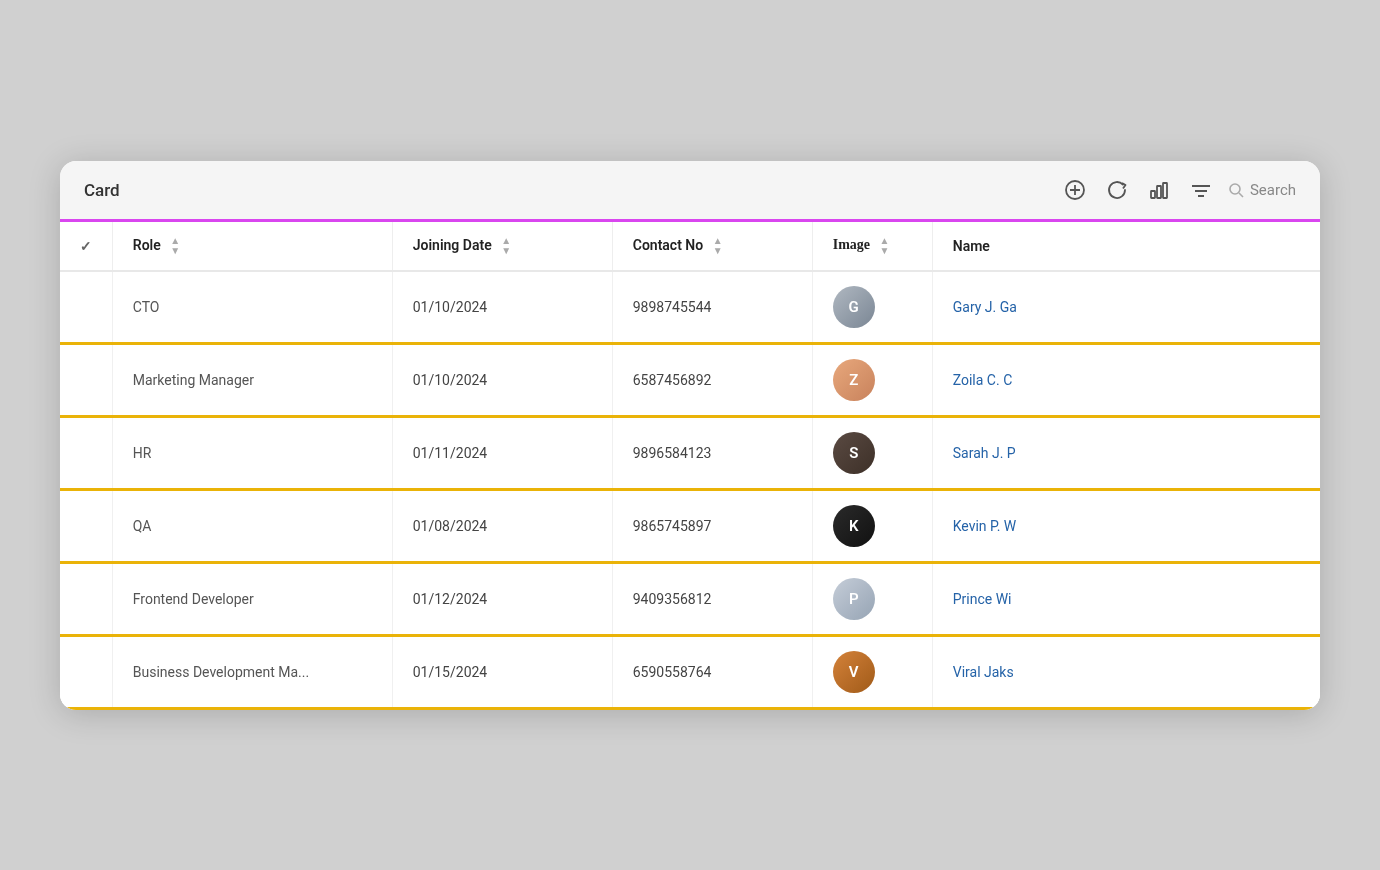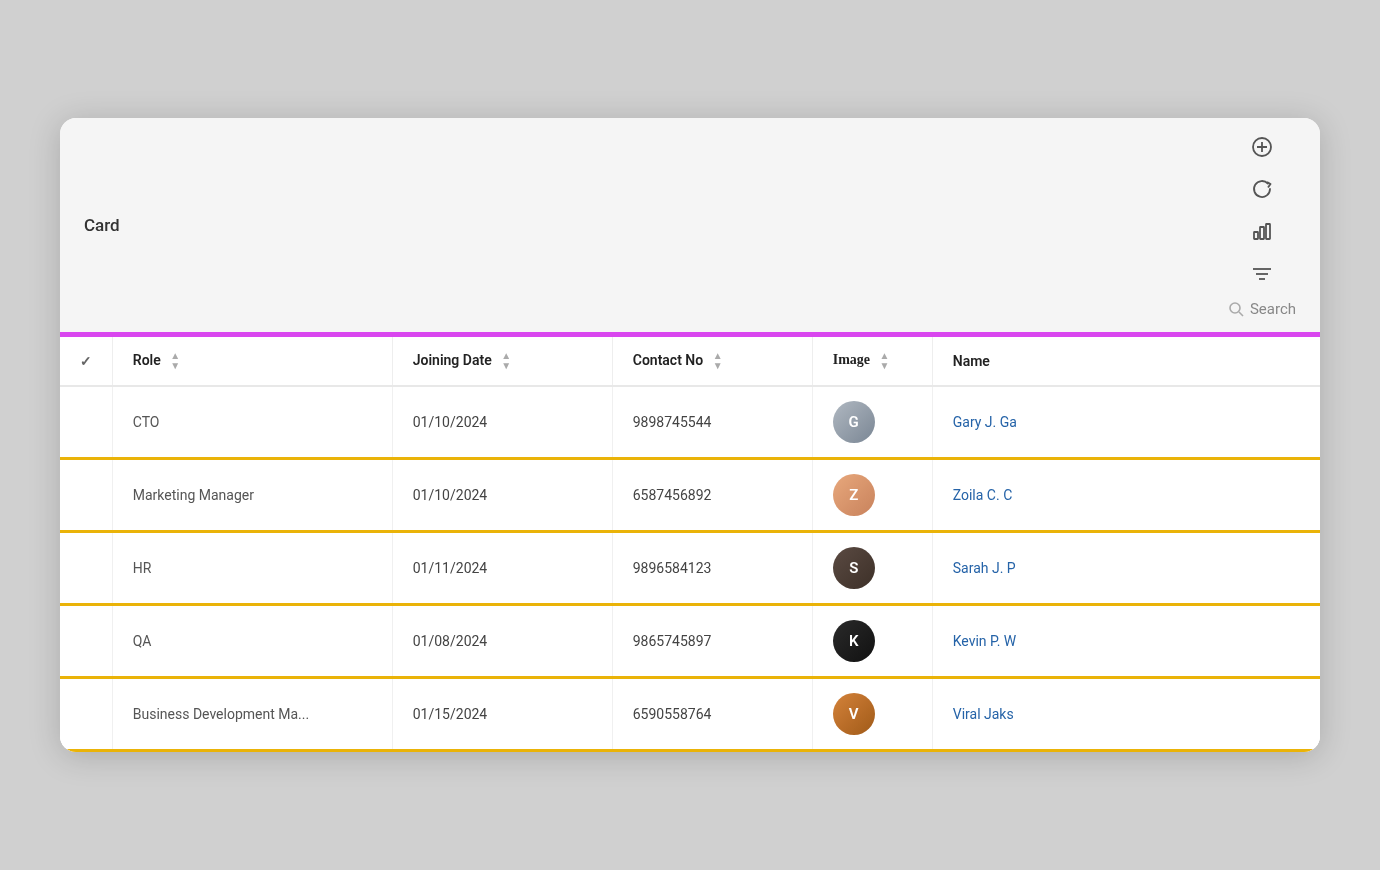--- a/index.html
+++ b/index.html
@@ -24,34 +24,33 @@
       box-shadow: 0 4px 32px rgba(0,0,0,0.18);
       overflow: hidden;
     }
 
     .toolbar {
       display: flex;
       align-items: center;
       justify-content: space-between;
       padding: 14px 24px;
       background: #f5f5f5;
-      border-bottom: 5px solid #d946ef;
+      border-bottom: 3px solid #d946ef;
     }
 
     .toolbar-title {
       font-size: 17px;
       font-weight: 500;
       color: #333;
     }
 
     .toolbar-actions {
       display: flex;
       align-items: center;
       gap: 12px;
-      flex-direction: column;
     }
 
     .toolbar-icon {
       width: 30px;
       height: 30px;
       display: flex;
       align-items: center;
       justify-content: center;
       cursor: pointer;
       color: #555;
@@ -302,20 +301,32 @@
     <td>9865745897</td>
     <td>
       <div class="avatar avatar-4">
         <span class="avatar-face">K</span>
       </div>
     </td>
     <td><span class="name-cell">Kevin P. W</span></td>
   </tr>
           <tr>
     <td class="td-check"></td>
+    <td><span class="role-text">Frontend Developer</span></td>
+    <td>01/12/2024</td>
+    <td>9409356812</td>
+    <td>
+      <div class="avatar avatar-5">
+        <span class="avatar-face">P</span>
+      </div>
+    </td>
+    <td><span class="name-cell">Prince Wi</span></td>
+  </tr>
+          <tr>
+    <td class="td-check"></td>
     <td><span class="role-text">Business Development Ma...</span></td>
     <td>01/15/2024</td>
     <td>6590558764</td>
     <td>
       <div class="avatar avatar-7">
         <span class="avatar-face">V</span>
       </div>
     </td>
     <td><span class="name-cell">Viral Jaks</span></td>
   </tr>

